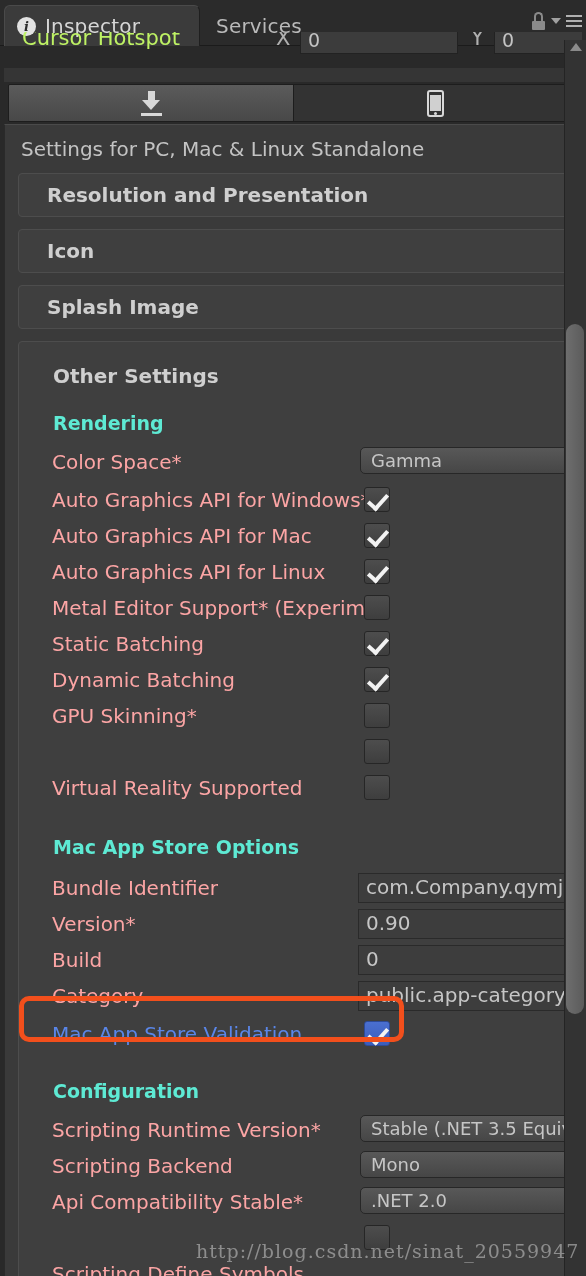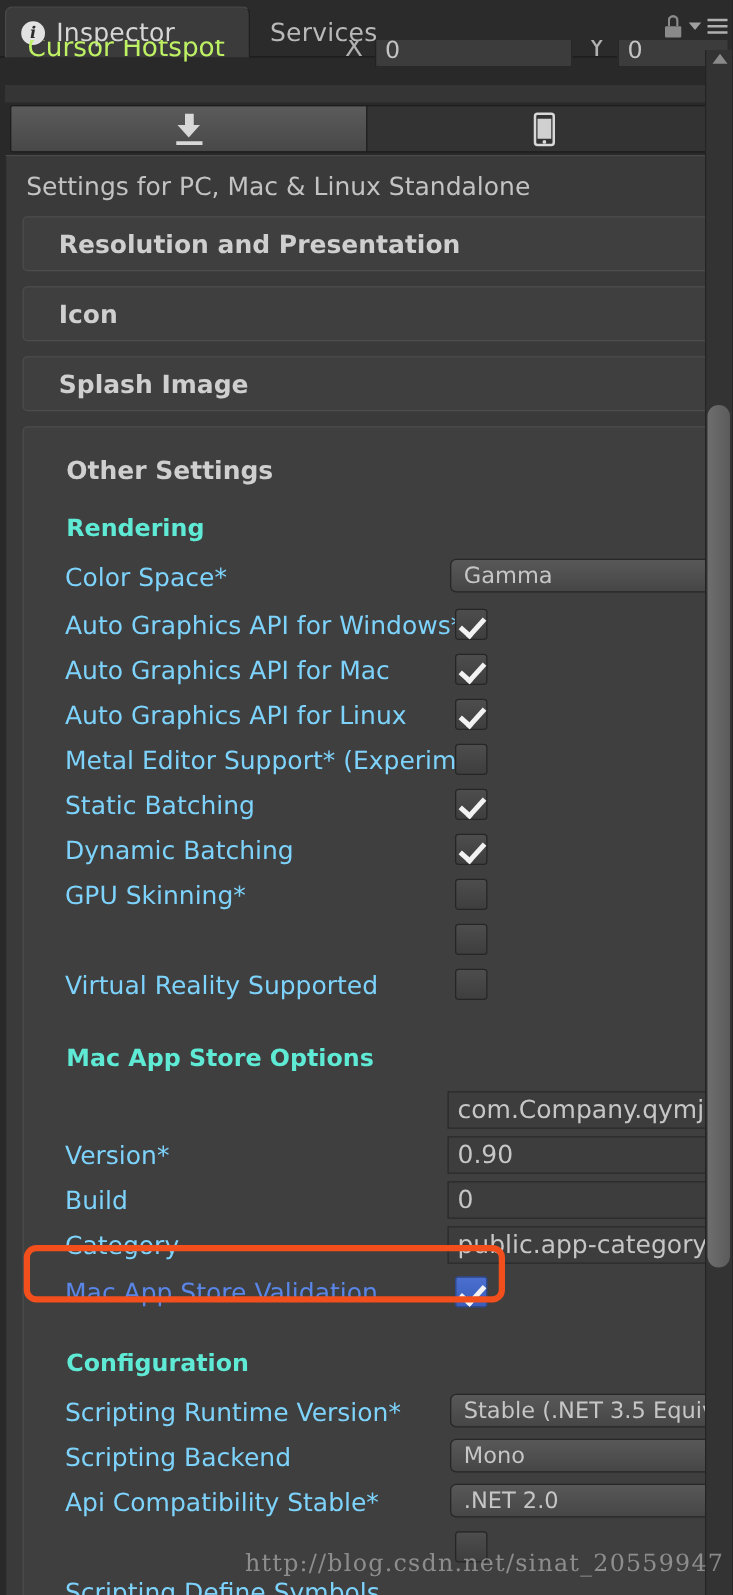--- a/index.html
+++ b/index.html
@@ -227,21 +227,21 @@
     left: 34px;
     font-size: 19px;
     font-weight: bold;
     color: #5eead4;
   }
 
   .row-label {
     position: absolute;
     left: 33px;
     font-size: 20px;
-    color: #7dd3fc;
+    color: #fca5a5;
     white-space: nowrap;
     overflow: hidden;
     text-overflow: clip;
   }
   .row-label.clip { width: 312px; }
   .row-label.blue { color: #5a86e8; }
 
   
   .cbx {
     position: absolute;
@@ -443,20 +443,21 @@
       <div class="row-label clip" style="top:362px">GPU Skinning*</div>
       <div class="cbx" style="top:361px"></div>
 
       <div class="cbx" style="top:397px"></div>
 
       <div class="row-label clip" style="top:434px">Virtual Reality Supported</div>
       <div class="cbx" style="top:433px"></div>
 
       <div class="group-head" style="top:494px">Mac App Store Options</div>
 
+      <div class="row-label" style="top:534px">Bundle Identifier</div>
       <div class="textfield" style="top:531px">com.Company.qymjp</div>
 
       <div class="row-label" style="top:570px">Version*</div>
       <div class="textfield" style="top:567px">0.90</div>
 
       <div class="row-label" style="top:606px">Build</div>
       <div class="textfield" style="top:603px">0</div>
 
       <div class="row-label" style="top:642px">Category</div>
       <div class="textfield" style="top:639px">public.app-category</div>

